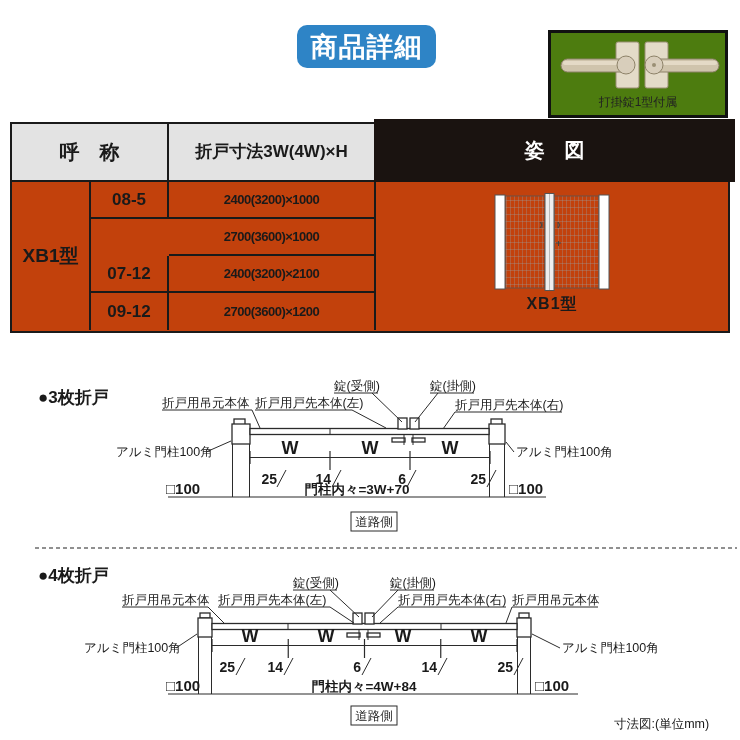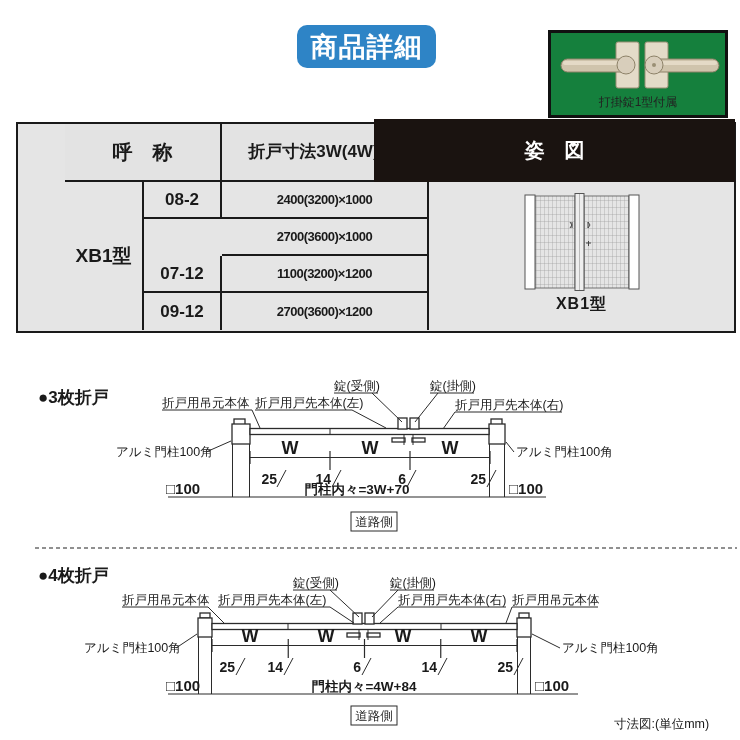--- a/index.html
+++ b/index.html
@@ -5,27 +5,27 @@
   html,body{margin:0;padding:0;background:#fff;}
   body{width:740px;height:740px;position:relative;font-family:"Liberation Sans","DejaVu Sans",sans-serif;color:#1a1a1a;}
   .canvas{position:absolute;left:0;top:0;width:740px;height:740px;background:#fff;overflow:hidden;}
 
   
   .badge{position:absolute;left:297px;top:25px;width:139px;height:43px;background:#2e84c6;border-radius:10px;
          display:flex;align-items:center;justify-content:center;}
   .badge span{color:#fff;font-size:27px;font-weight:bold;letter-spacing:1px;}
 
   
-  .lockbox{position:absolute;left:548px;top:30px;width:180px;height:88px;border:3px solid #111;background:#15803d;box-sizing:border-box;}
+  .lockbox{position:absolute;left:548px;top:30px;width:180px;height:88px;border:3px solid #111;background:#4d7c0f;box-sizing:border-box;}
   .lockbox .caption{position:absolute;left:0;right:0;bottom:4px;text-align:center;font-size:12px;color:#222;}
   .lockbox svg{position:absolute;left:2px;top:6px;}
 
   
-  .spec-table{position:absolute;left:16px;top:122px;width:720px;height:211px;border:2px solid #1a1a1a;box-sizing:border-box;
-              display:grid;grid-template-columns:79px 78px 207px 1fr;grid-template-rows:58px 37px 37px 37px 37px;background:#e5e5e5;padding-left:47px;}
+  .spec-table{position:absolute;left:10px;top:122px;width:720px;height:211px;border:2px solid #1a1a1a;box-sizing:border-box;
+              display:grid;grid-template-columns:79px 78px 207px 1fr;grid-template-rows:58px 37px 37px 37px 37px;background:#c2410c;}
   .cell{display:flex;align-items:center;justify-content:center;box-sizing:border-box;}
   .hdr{background:#e3e3e3;}
   .b-r{border-right:2px solid #1a1a1a;}
   .b-b{border-bottom:2px solid #1a1a1a;}
   .name-hdr{grid-column:1/3;grid-row:1;font-size:20px;font-weight:bold;}
   .size-hdr{grid-column:3;grid-row:1;flex-direction:row;font-size:17px;font-weight:bold;line-height:1.15;}
   .fig-hdr-cell{grid-column:4;grid-row:1;background:#1a1310;}
   .model-cell{grid-column:1;grid-row:2/6;font-size:19px;font-weight:bold;}
   .code-cell{grid-column:2;font-size:17px;font-weight:bold;}
   .size-cell{grid-column:3;font-size:13px;font-weight:bold;letter-spacing:-0.5px;}
@@ -80,25 +80,25 @@
   <div class="spec-table">
     <div class="cell hdr b-r b-b name-hdr">呼　称</div>
     <div class="cell hdr b-r b-b size-hdr">
       <span>折戸寸法</span>
       <span>3W(4W)×H</span>
     </div>
     <div class="cell fig-hdr-cell"></div>
 
     <div class="cell b-r model-cell">XB1型</div>
 
-    <div class="cell b-r b-b code-cell" style="grid-row:2">08-2</div>
+    <div class="cell b-r b-b code-cell" style="grid-row:2">08-5</div>
     <div class="cell b-r b-b size-cell" style="grid-row:2">2400(3200)×1000</div>
     <div class="cell b-r b-b size-cell" style="grid-row:3">2700(3600)×1000</div>
     <div class="cell b-r b-b code-cell" style="grid-row:4">07-12</div>
-    <div class="cell b-r b-b size-cell" style="grid-row:4">1100(3200)×1200</div>
+    <div class="cell b-r b-b size-cell" style="grid-row:4">2400(3200)×2100</div>
     <div class="cell b-r code-cell" style="grid-row:5">09-12</div>
     <div class="cell b-r size-cell" style="grid-row:5">2700(3600)×1200</div>
 
     <div class="cell fig-cell">
       <svg width="116" height="98" viewBox="0 0 116 98">
         <defs>
           <pattern id="lattice" width="4" height="7" patternUnits="userSpaceOnUse">
             <path d="M0 0H4 M0 0V7" stroke="#9a9a9a" stroke-width="0.7" fill="none"></path>
           </pattern>
         </defs>

